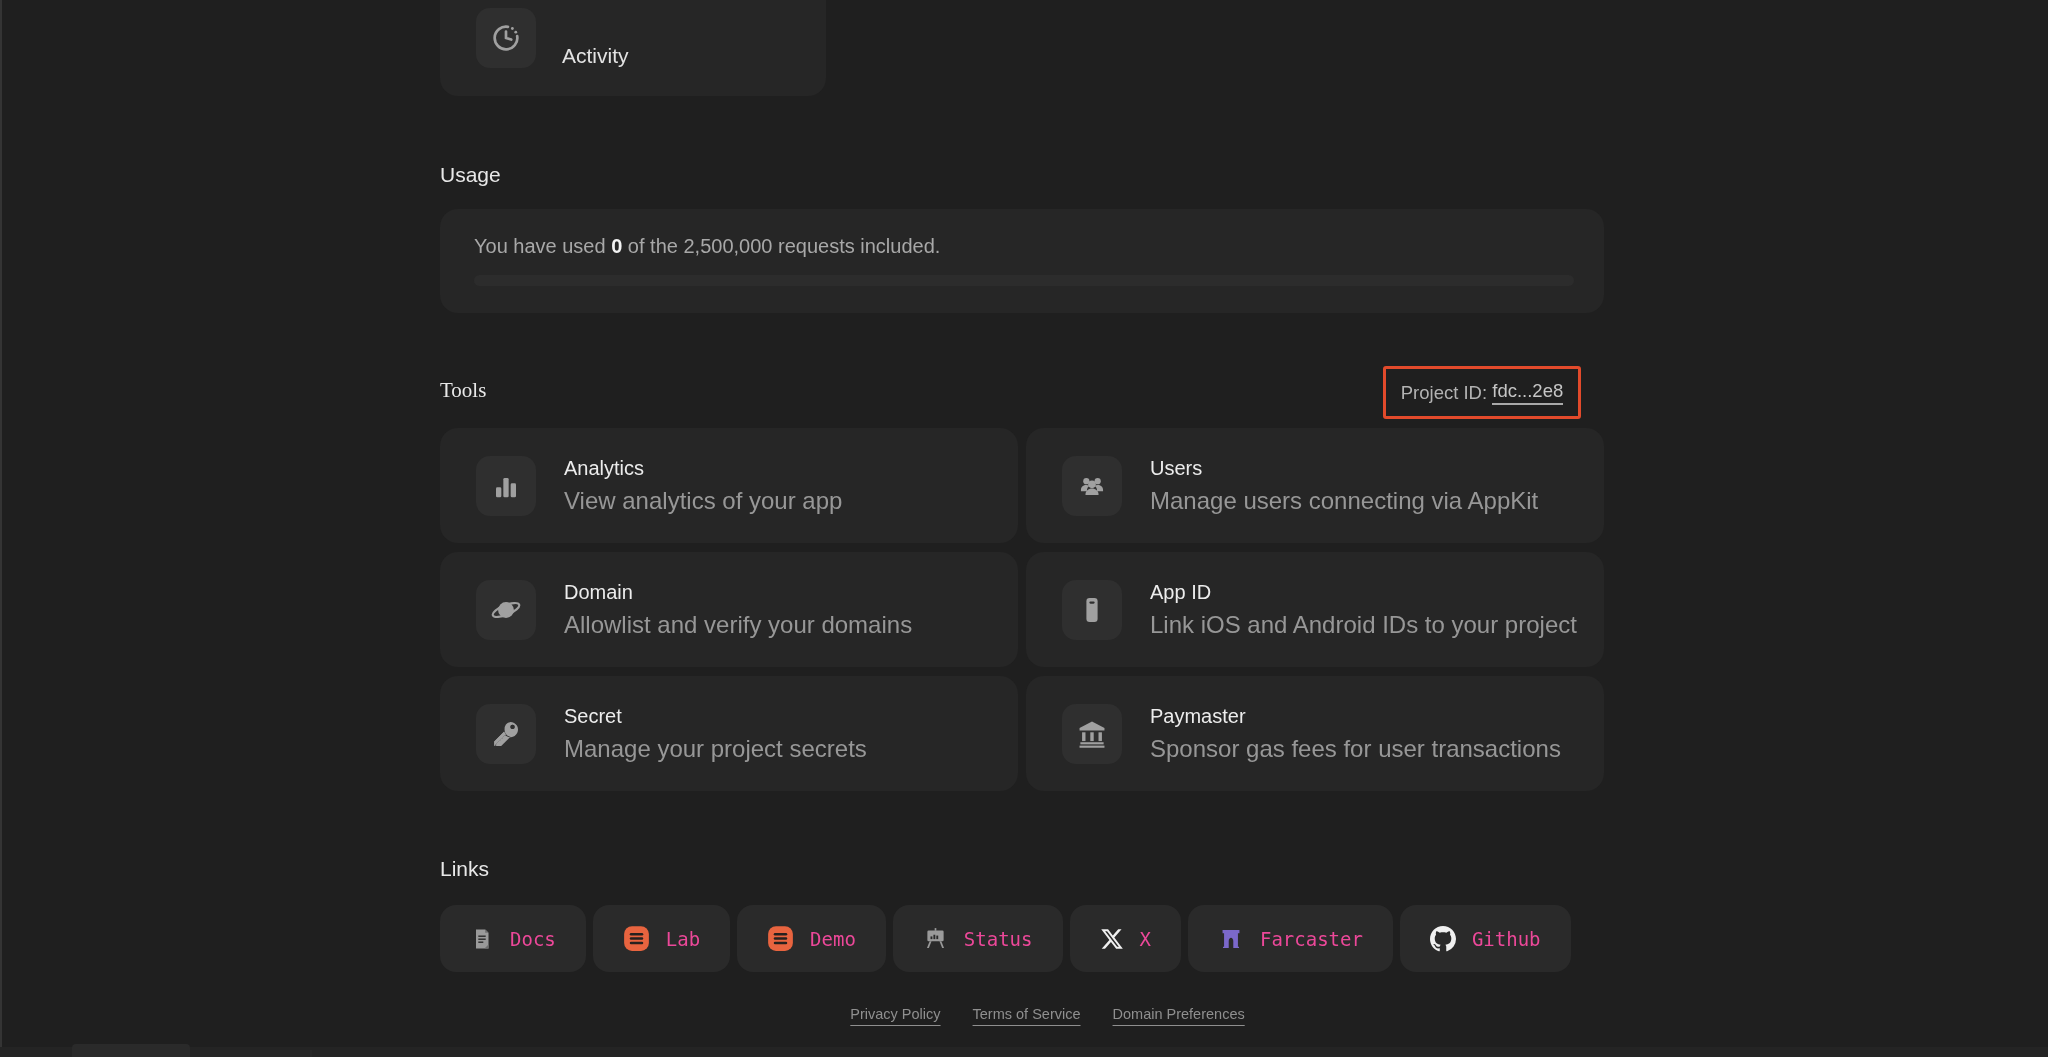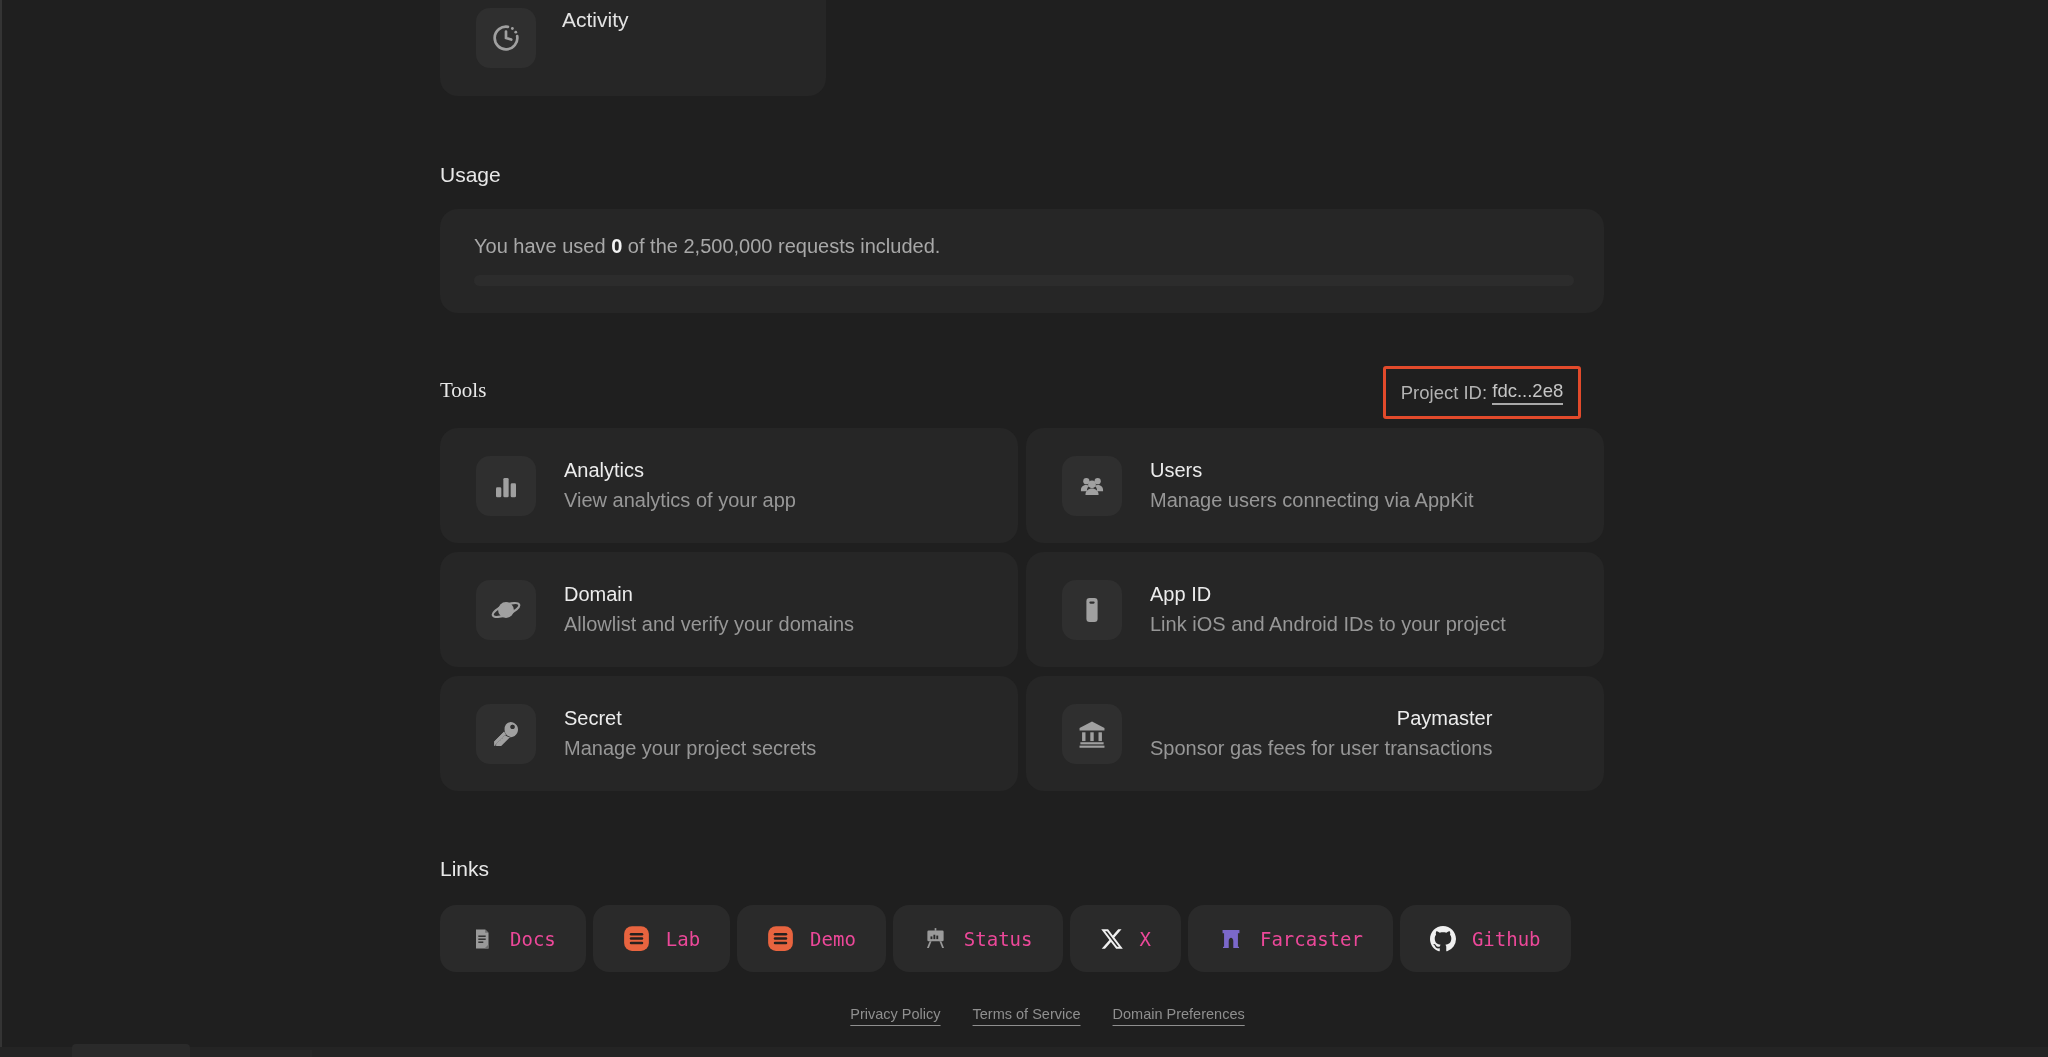--- a/index.html
+++ b/index.html
@@ -15,21 +15,21 @@
 
   
   .card { position:absolute; background:#262626; border-radius:18px; }
   .icon-tile {
     width:60px; height:60px; border-radius:14px; background:#2f2f2f;
     display:flex; align-items:center; justify-content:center; flex:0 0 auto;
   }
 
   
   .activity-card { left:440px; top:-62px; width:386px; height:158px; }
-  .activity-inner { position:absolute; left:36px; bottom:28px; display:flex; align-items:flex-start; gap:26px; }
+  .activity-inner { position:absolute; left:36px; bottom:28px; display:flex; align-items:flex-end; gap:26px; }
   .activity-label { font-size:21px; color:#e3e3e3; }
 
   
   .section-heading { position:absolute; left:440px; font-size:21px; color:#e8e8e8; font-weight:400; }
   .h-usage { top:163px; }
   .h-tools { top:378px;font-family:Liberation Serif, serif; }
   .h-links { top:857px; }
 
   
   .usage-card { left:440px; top:209px; width:1164px; height:104px; }
@@ -47,24 +47,24 @@
     border:3px solid #e24a2b; border-radius:3px;
     display:flex; align-items:center; justify-content:center;
     font-size:18.5px; color:#b3b3b3; white-space:nowrap;
   }
   .project-value { color:#c6c6c6; border-bottom:2px solid #a9a9a9; padding-bottom:1px; cursor:pointer; }
 
   
   .tool-card { width:578px; height:115px; cursor:pointer; }
   .tc-1 { left:440px;  top:428px; } .tc-2 { left:1026px; top:428px; }
   .tc-3 { left:440px;  top:552px; } .tc-4 { left:1026px; top:552px; }
-  .tc-5 { left:440px;  top:676px; } .tc-6 { left:1026px; top:676px;text-align:right; }
+  .tc-5 { left:440px;  top:676px; } .tc-6 { left:1026px; top:676px; }
   .tool-inner { display:flex; align-items:center; gap:28px; height:100%; padding-left:36px; }
   .tool-title { font-size:20px; color:#ececec; margin-bottom:7px; }
-  .tool-desc  { font-size:20px; color:#979797; }
+  .tool-desc  { font-size:24px; color:#979797; }
 
   
   .links-row { position:absolute; left:440px; top:905px; display:flex; gap:7px; }
   .link-btn {
     height:67px; border-radius:16px; background:#2a2a2a;
     display:flex; align-items:center; gap:16px; padding:0 30px;
     font-family:"DejaVu Sans Mono", monospace; font-size:19px; color:#ec4899;
     cursor:pointer; white-space:nowrap;
   }
   .link-btn .licon { display:flex; align-items:center; justify-content:center; }

